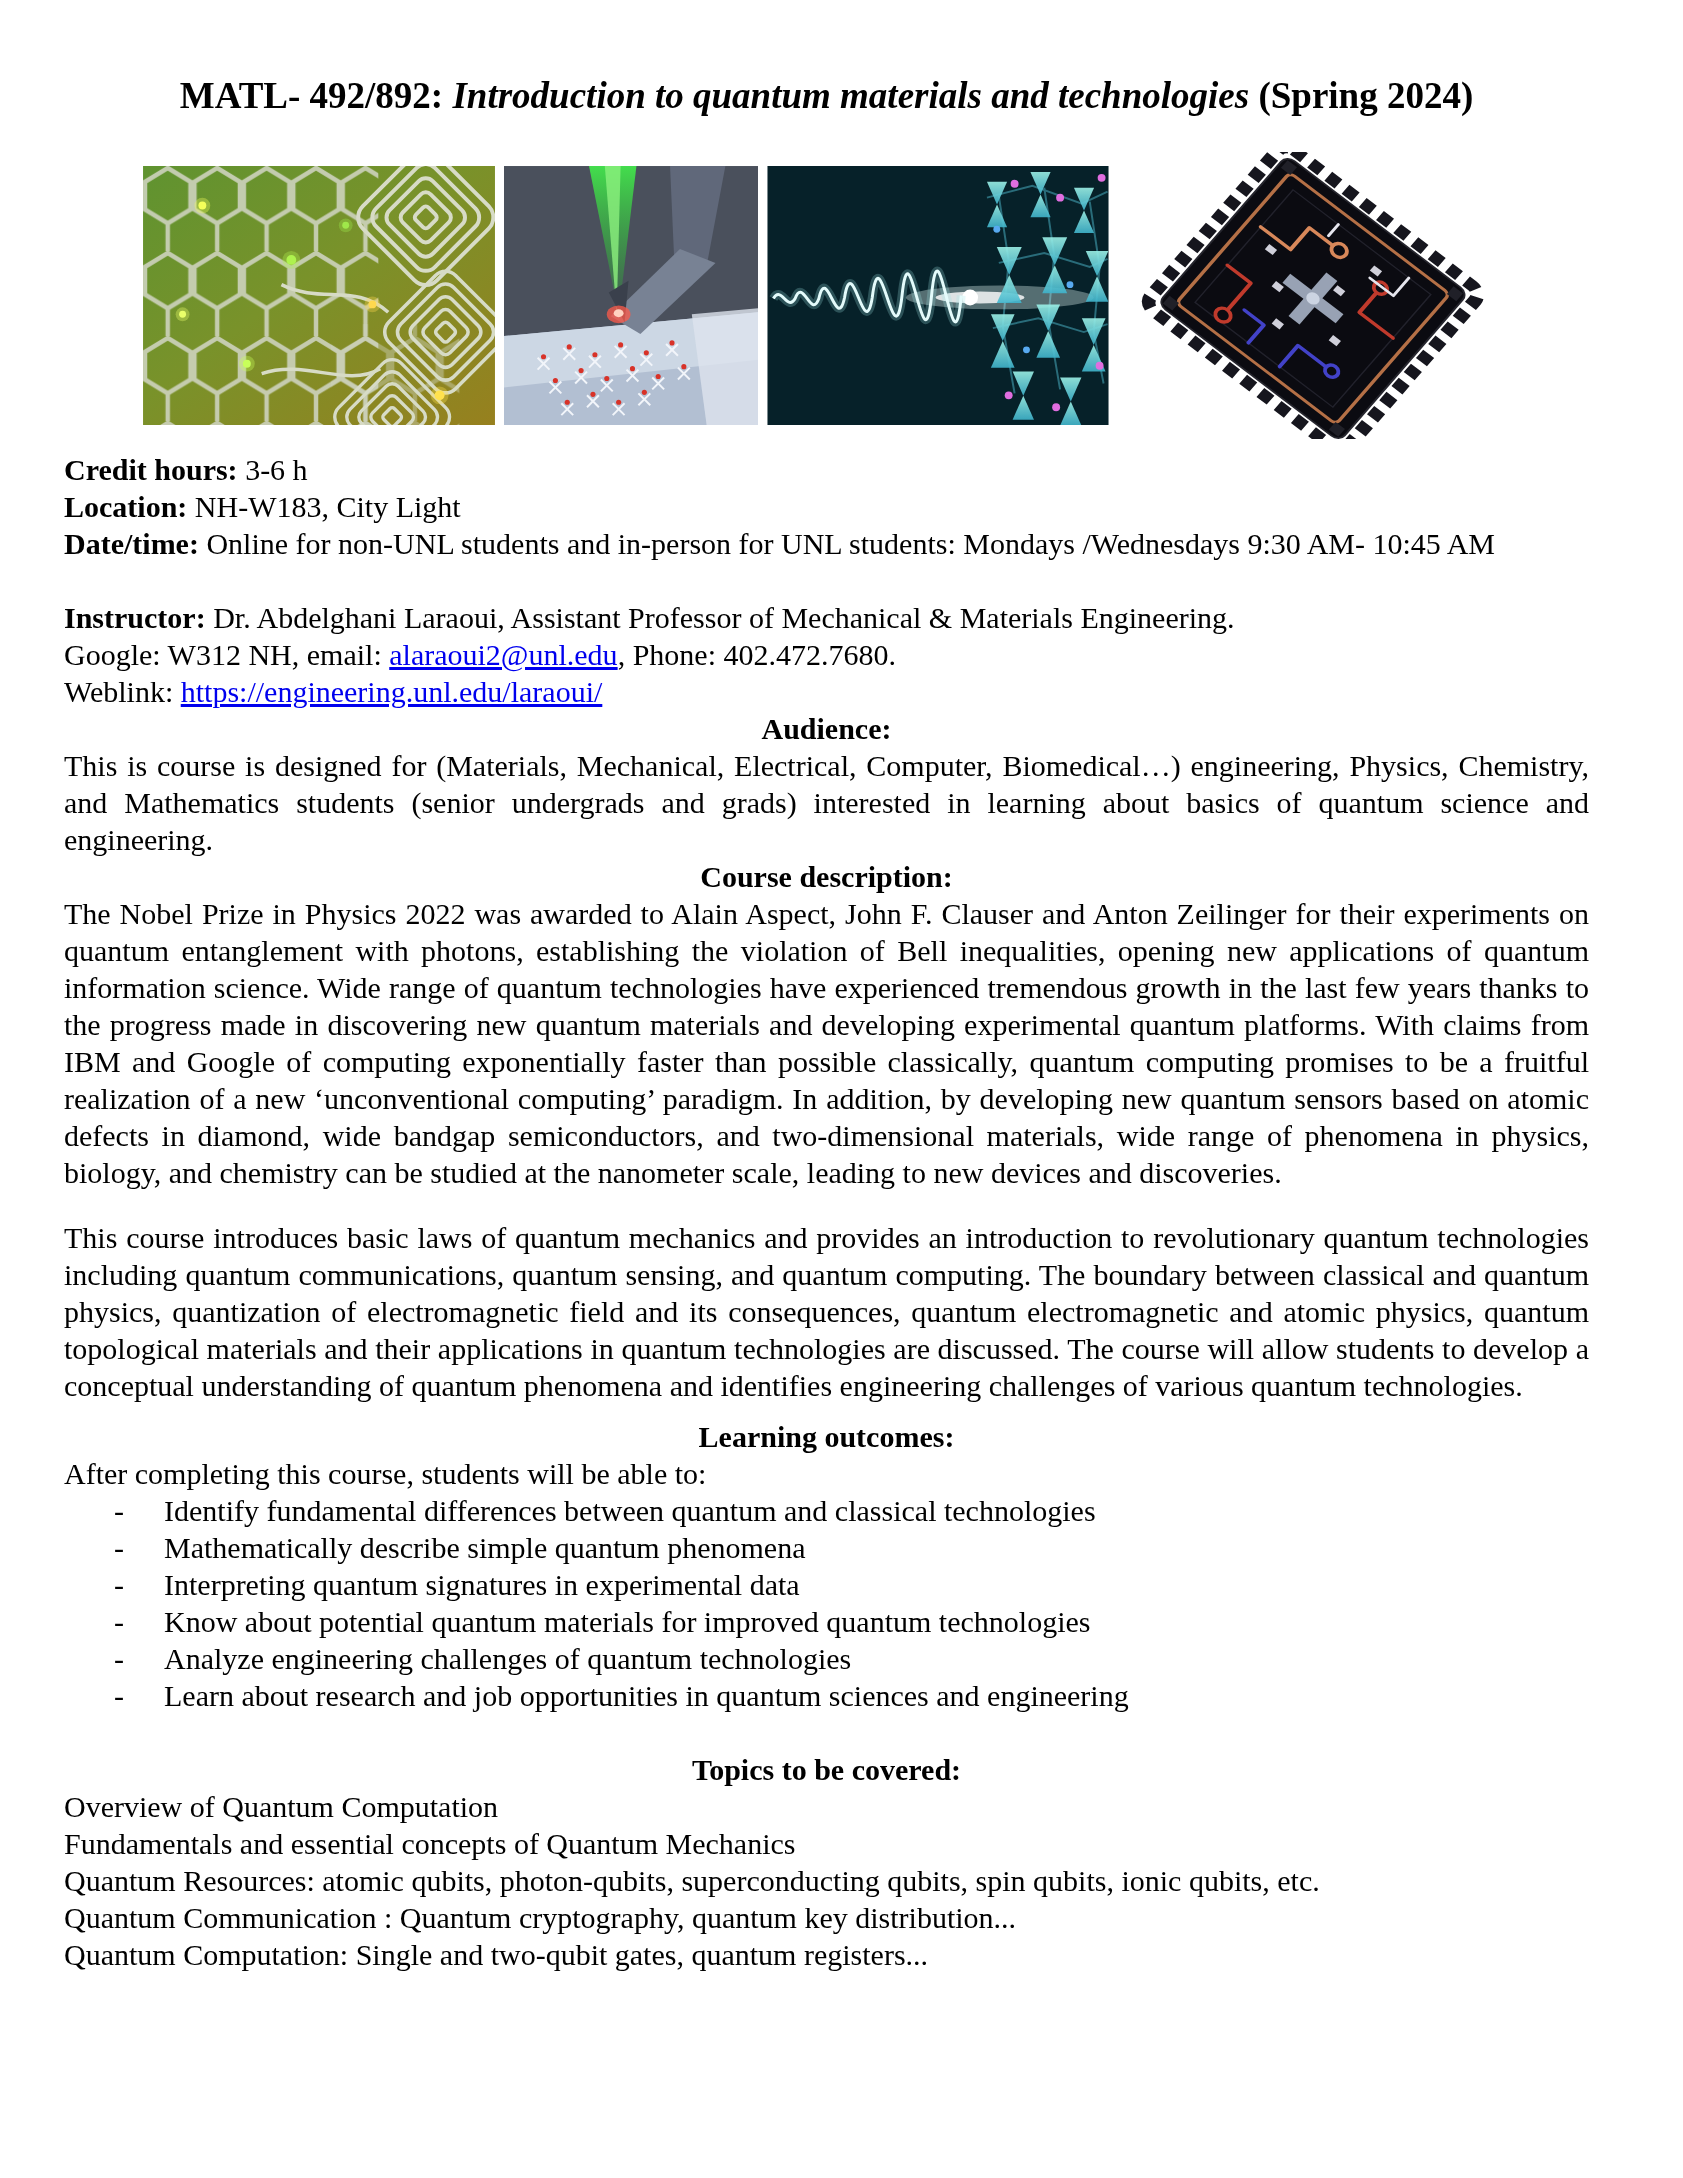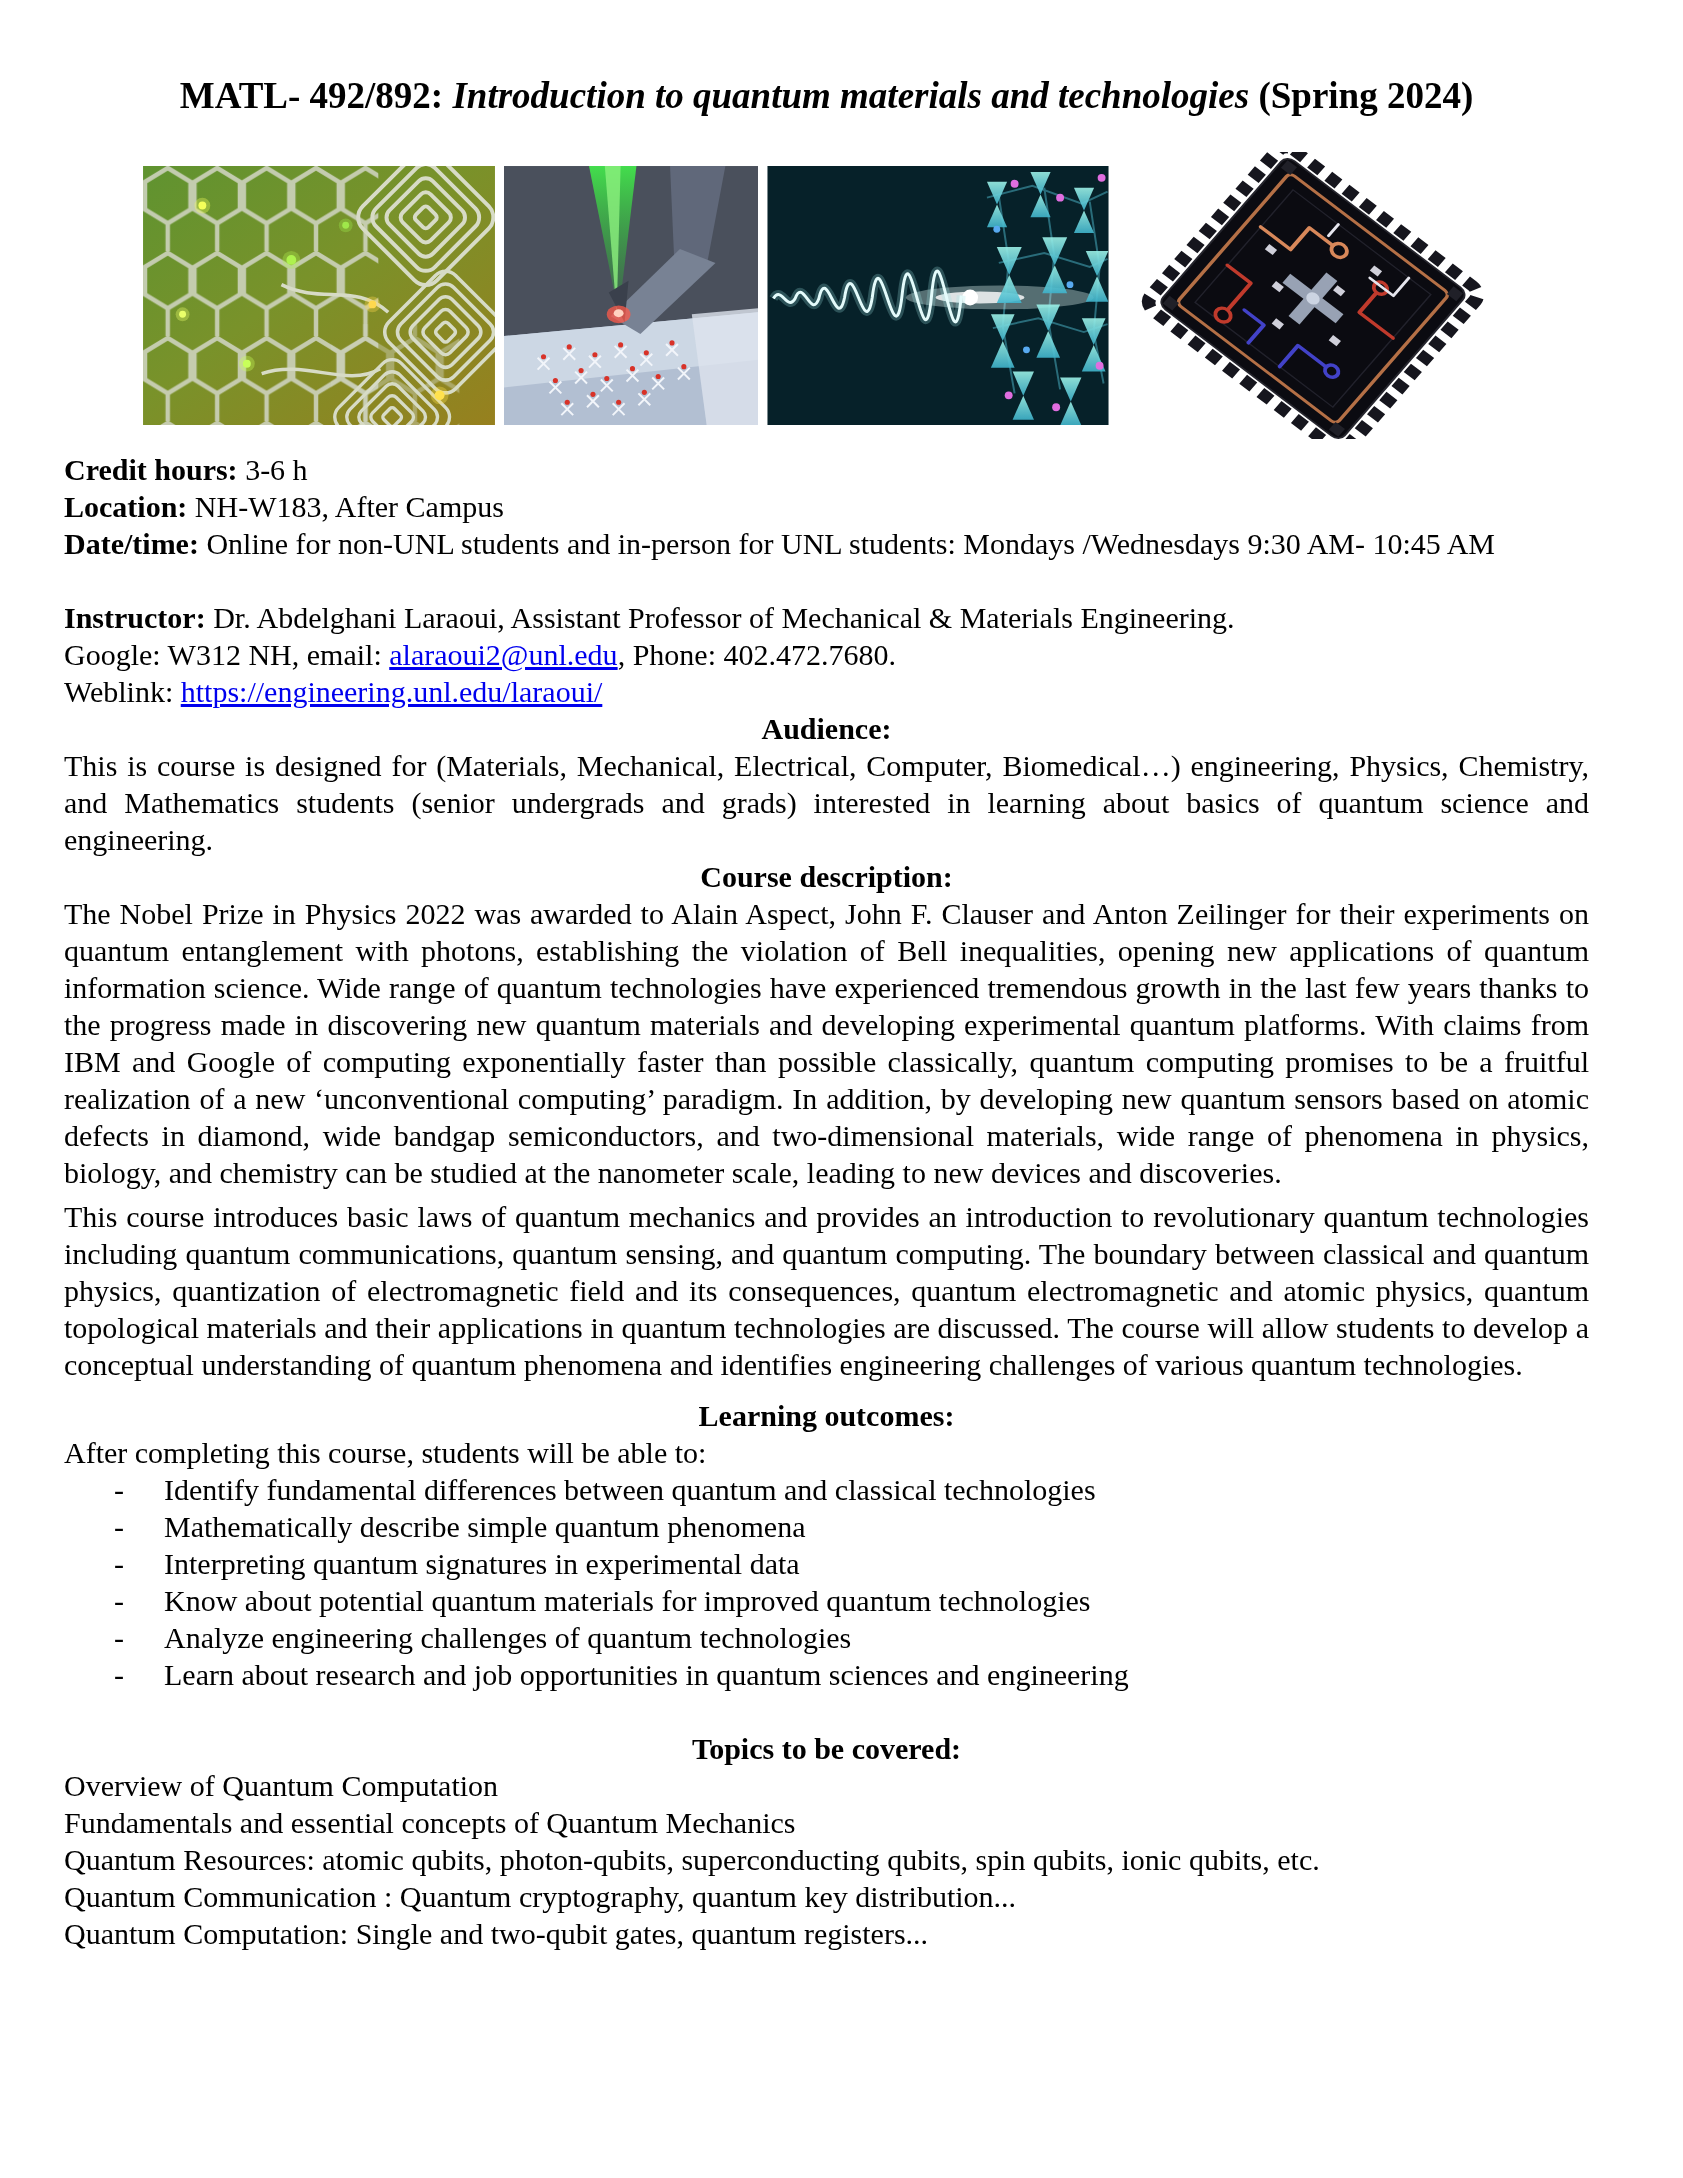--- a/index.html
+++ b/index.html
@@ -16,21 +16,21 @@
   .title em { font-style:italic; }
 
   .img-row { display:flex; margin:50px 0 0 79px; gap:9px; height:261px; align-items:flex-start; }
   .img-row svg { display:block; }
   .fig { flex:0 0 auto; }
   .fig4 { margin:-14px 0 0 5px; }
 
   .info-block { margin-top:24px; }
   .line { line-height:37px; }
   .just { text-align:justify; line-height:37px; margin:0; }
-  .para2 { margin-top:7px; }
+  .para2 { margin-top:28px; }
   .heading { text-align:center; font-weight:bold; line-height:37px; }
   .heading.mt { margin-top:14px; }
   .spacer { height:37px; }
 
   .bullet { display:flex; padding-left:50px; line-height:37px; }
   .bullet .dash { width:50px; flex:0 0 auto; }
 
   a.link { color:var(--link,#0000EE); text-decoration:underline; cursor:pointer; }
   b { font-weight:bold; }
 </style>
@@ -227,21 +227,21 @@
             <rect x="-112" y="100" width="12" height="12"></rect>
               <rect x="100" y="100" width="12" height="12"></rect>
           </g>
         </g>
       </svg>
     </div>
   </div>
 
   <div class="info-block">
     <div class="line"><b>Credit hours:</b><span> 3-6 h</span></div>
-    <div class="line"><b>Location:</b><span> NH-W183, After Campus</span></div>
+    <div class="line"><b>Location:</b><span> NH-W183, City Light</span></div>
     <div class="line"><b>Date/time:</b><span> Online for non-UNL students and in-person for UNL students: Mondays /Wednesdays 9:30 AM- 10:45 AM</span></div>
   </div>
 
   <div class="spacer"></div>
 
   <div>
     <div class="line"><b>Instructor:</b><span> Dr. Abdelghani Laraoui, Assistant Professor of Mechanical &amp; Materials Engineering.</span></div>
     <div class="line"><span>Google: W312 NH, email: </span><a class="link">alaraoui2@unl.edu</a><span>, Phone: 402.472.7680.</span></div>
     <div class="line"><span>Weblink: </span><a class="link">https://engineering.unl.edu/laraoui/</a></div>
   </div>

